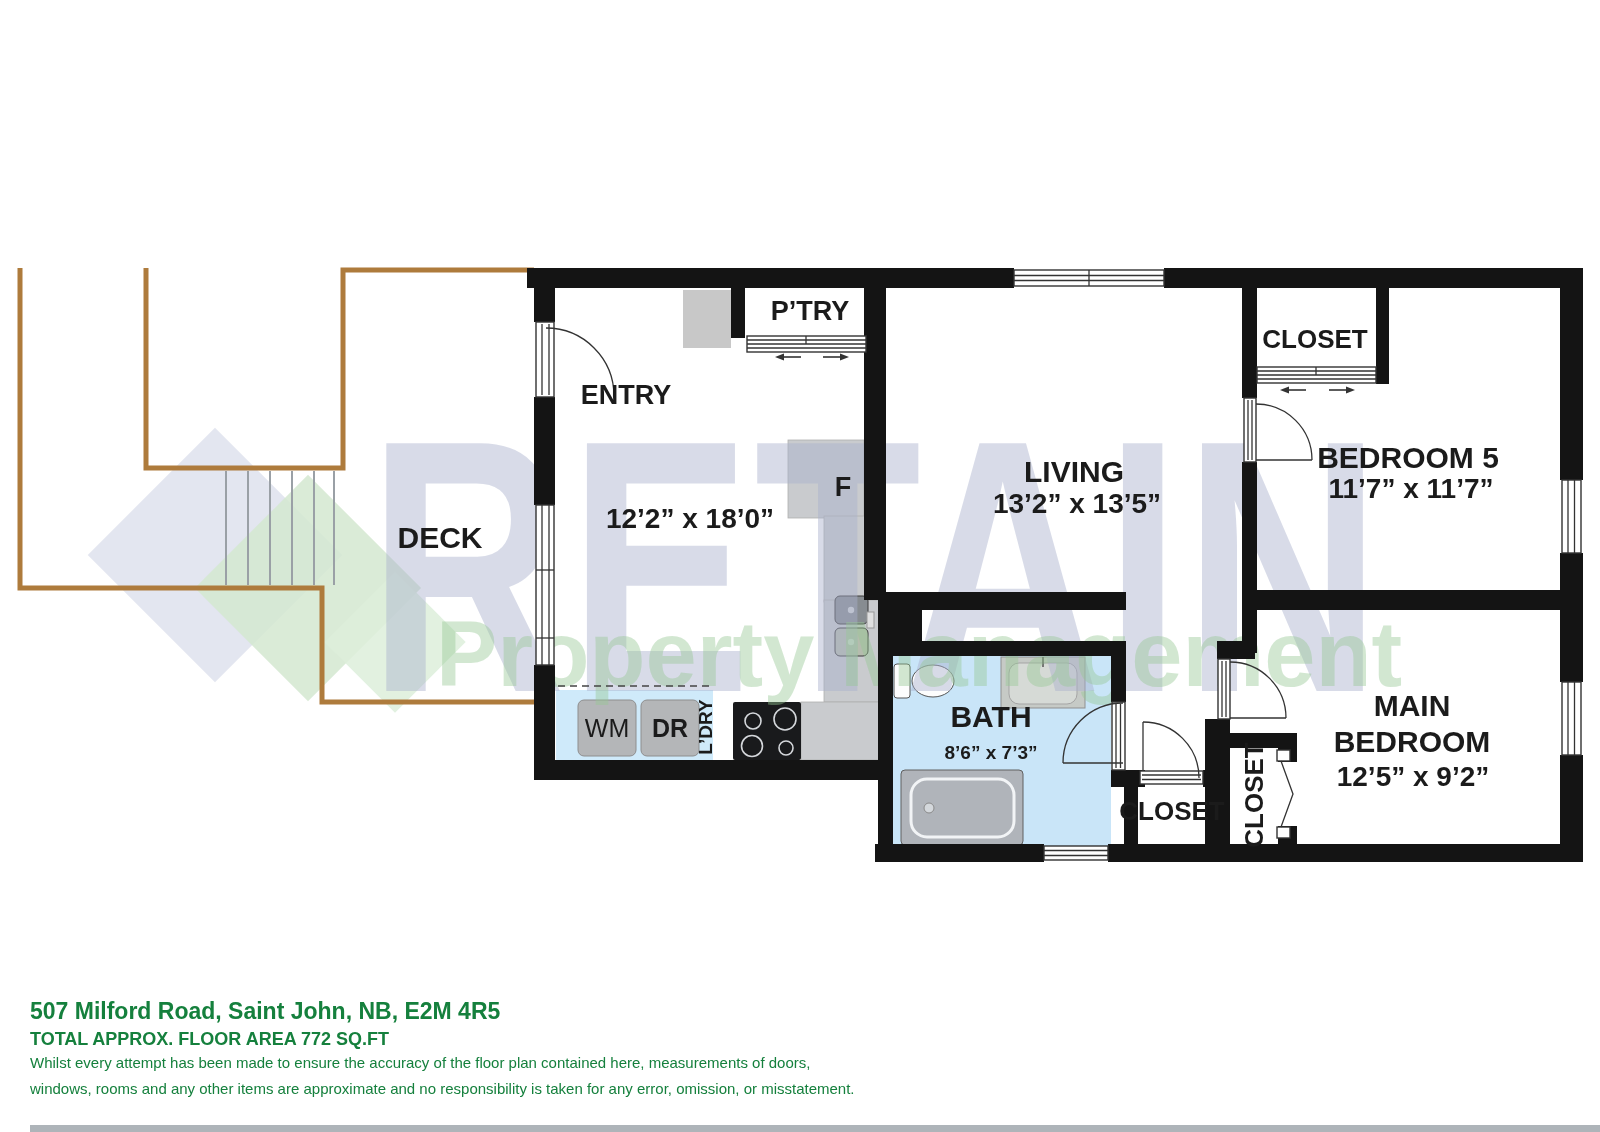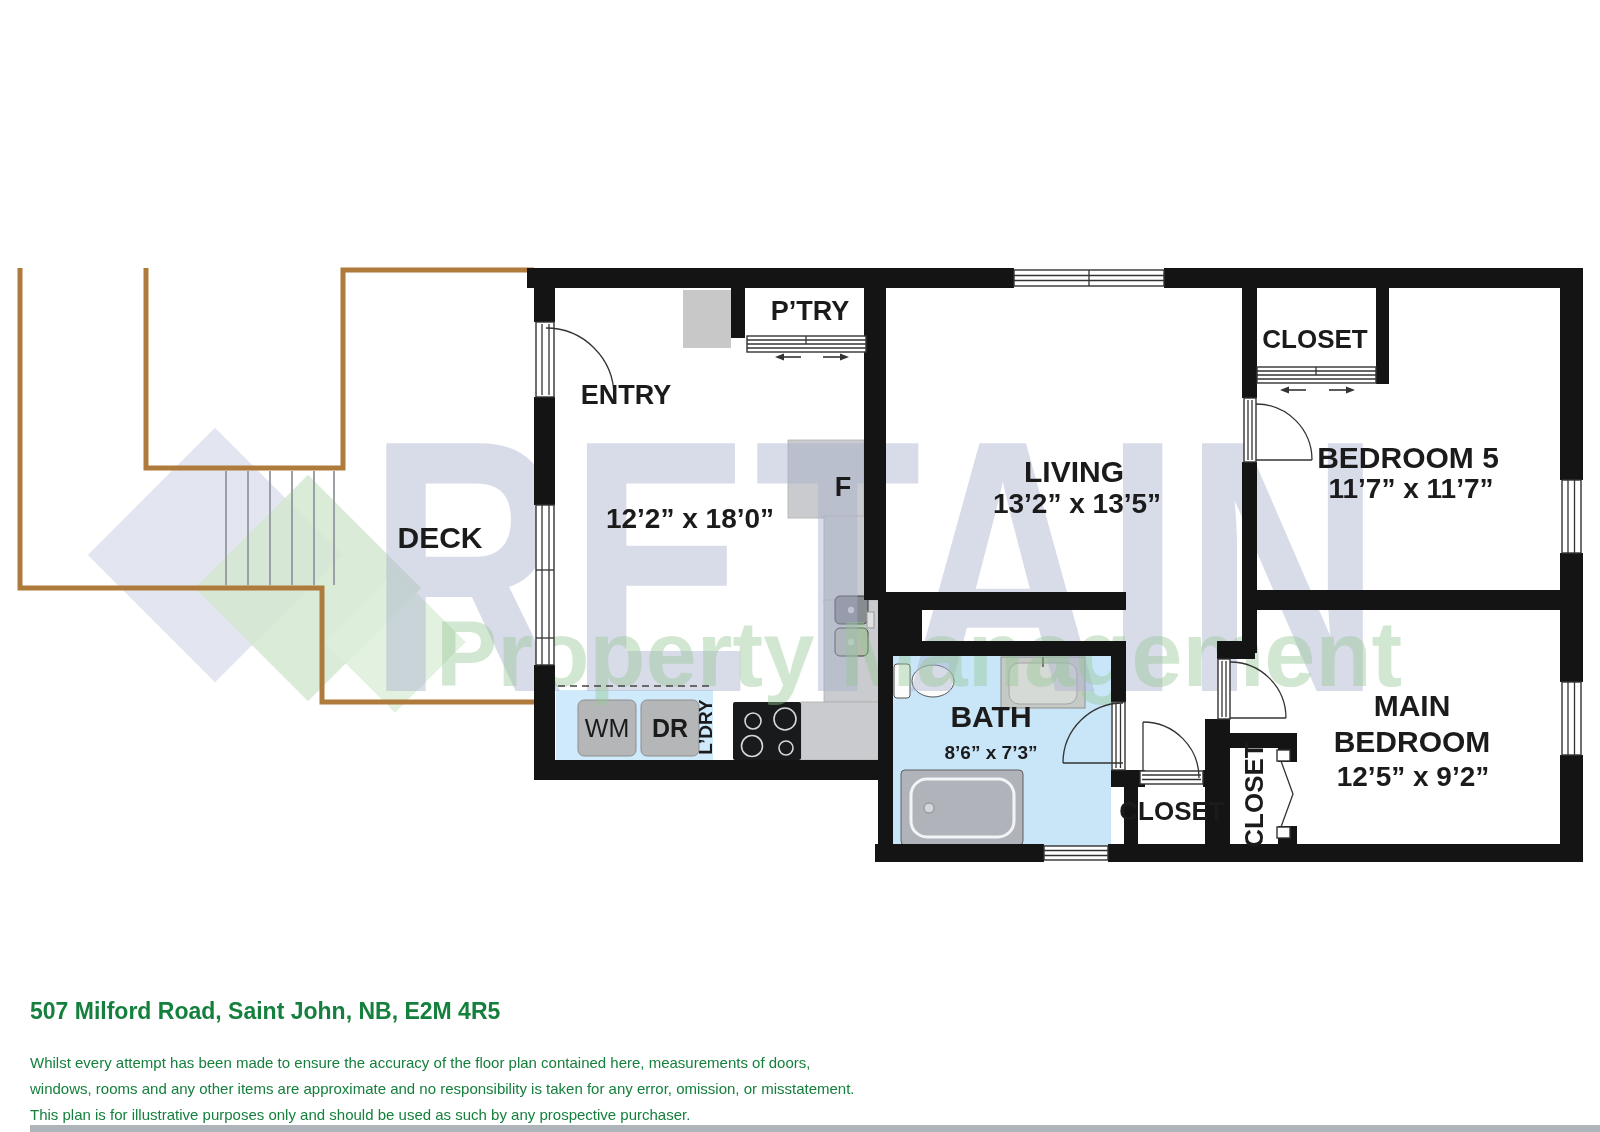--- a/index.html
+++ b/index.html
@@ -295,19 +295,19 @@
     <div class="lbl rot l-closet3">CLOSET</div>
     <div class="lbl l-main">MAIN BEDROOM</div>
     <div class="lbl dim l-main-d">12’5” x 9’2”</div>
     <div class="lbl l-wm">WM</div>
     <div class="lbl l-dr">DR</div>
     <div class="lbl rot l-ldry">L’DRY</div>
   </div>
 
   <div class="layer z3 footer">
     <div class="f-address">507 Milford Road, Saint John, NB, E2M 4R5</div>
+    <div class="f-area">TOTAL APPROX. FLOOR AREA 772 SQ.FT</div>
     <div class="f-d1">Whilst every attempt has been made to ensure the accuracy of the floor plan contained here, measurements of doors,</div>
     <div class="f-d2">windows, rooms and any other items are approximate and no responsibility is taken for any error, omission, or misstatement.</div>
-    <div class="f-d3">This plan is for illustrative purposes only and should be used as such by any prospective purchaser.</div>
     <div class="bottom-bar"></div>
   </div>
 
 </div>
 
 </body></html>

